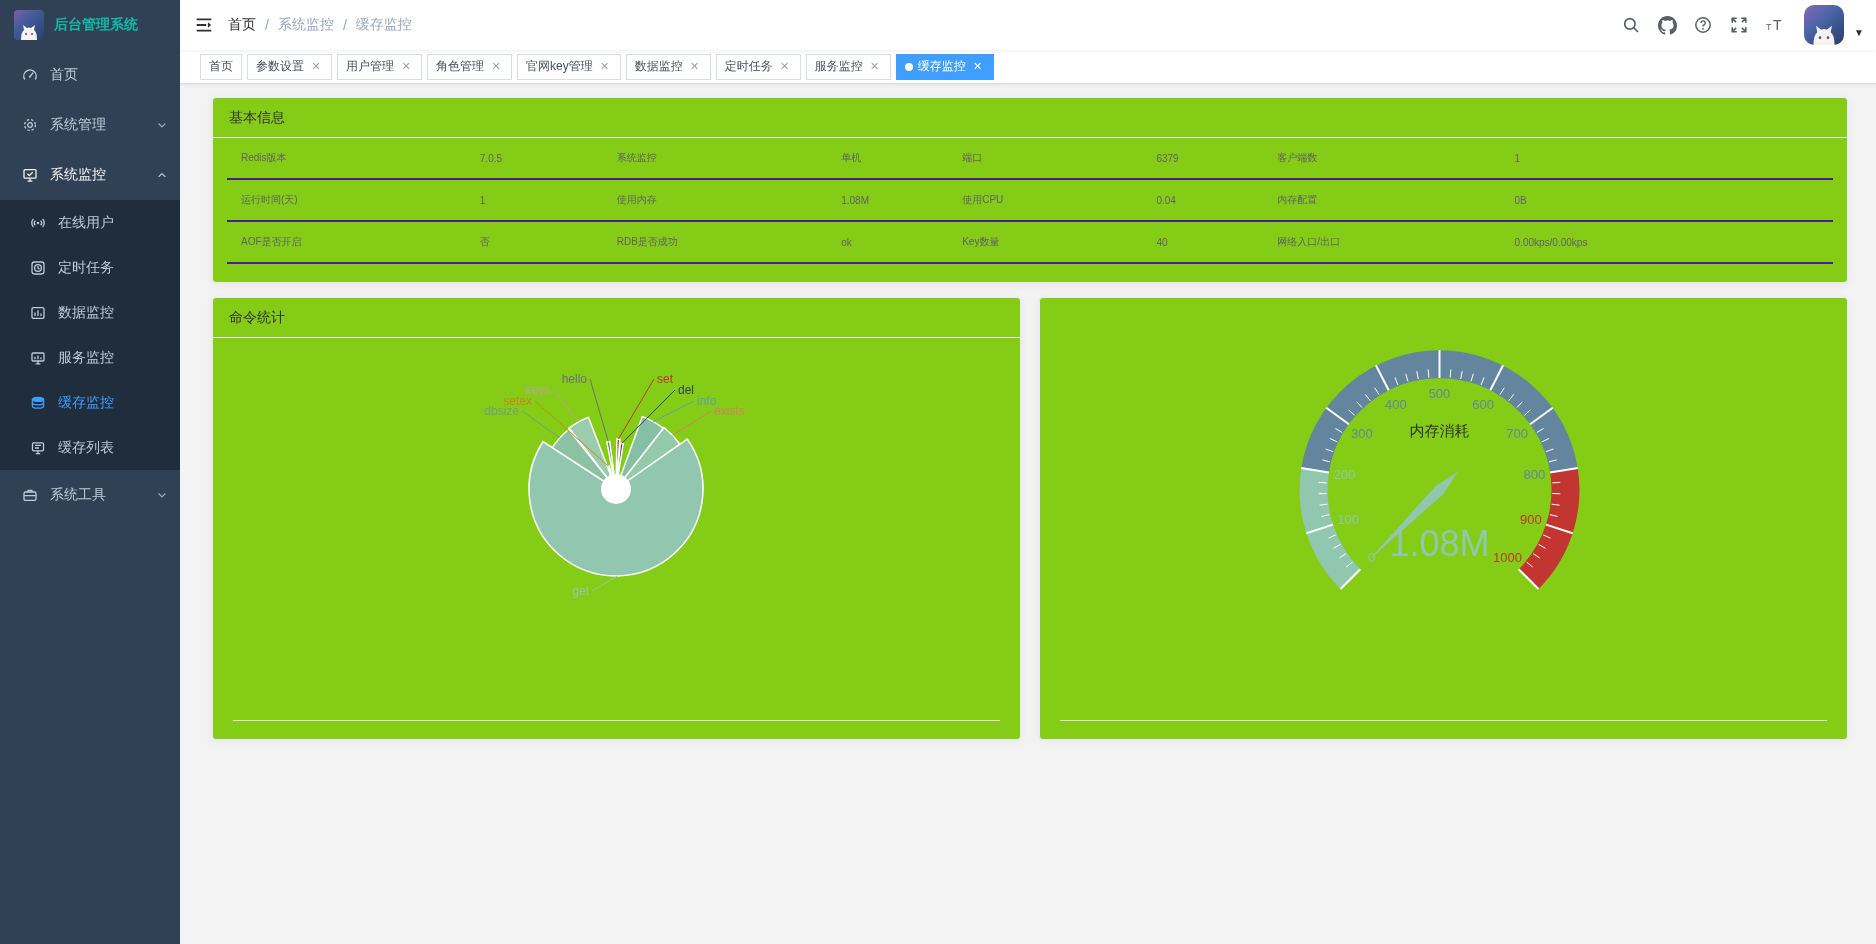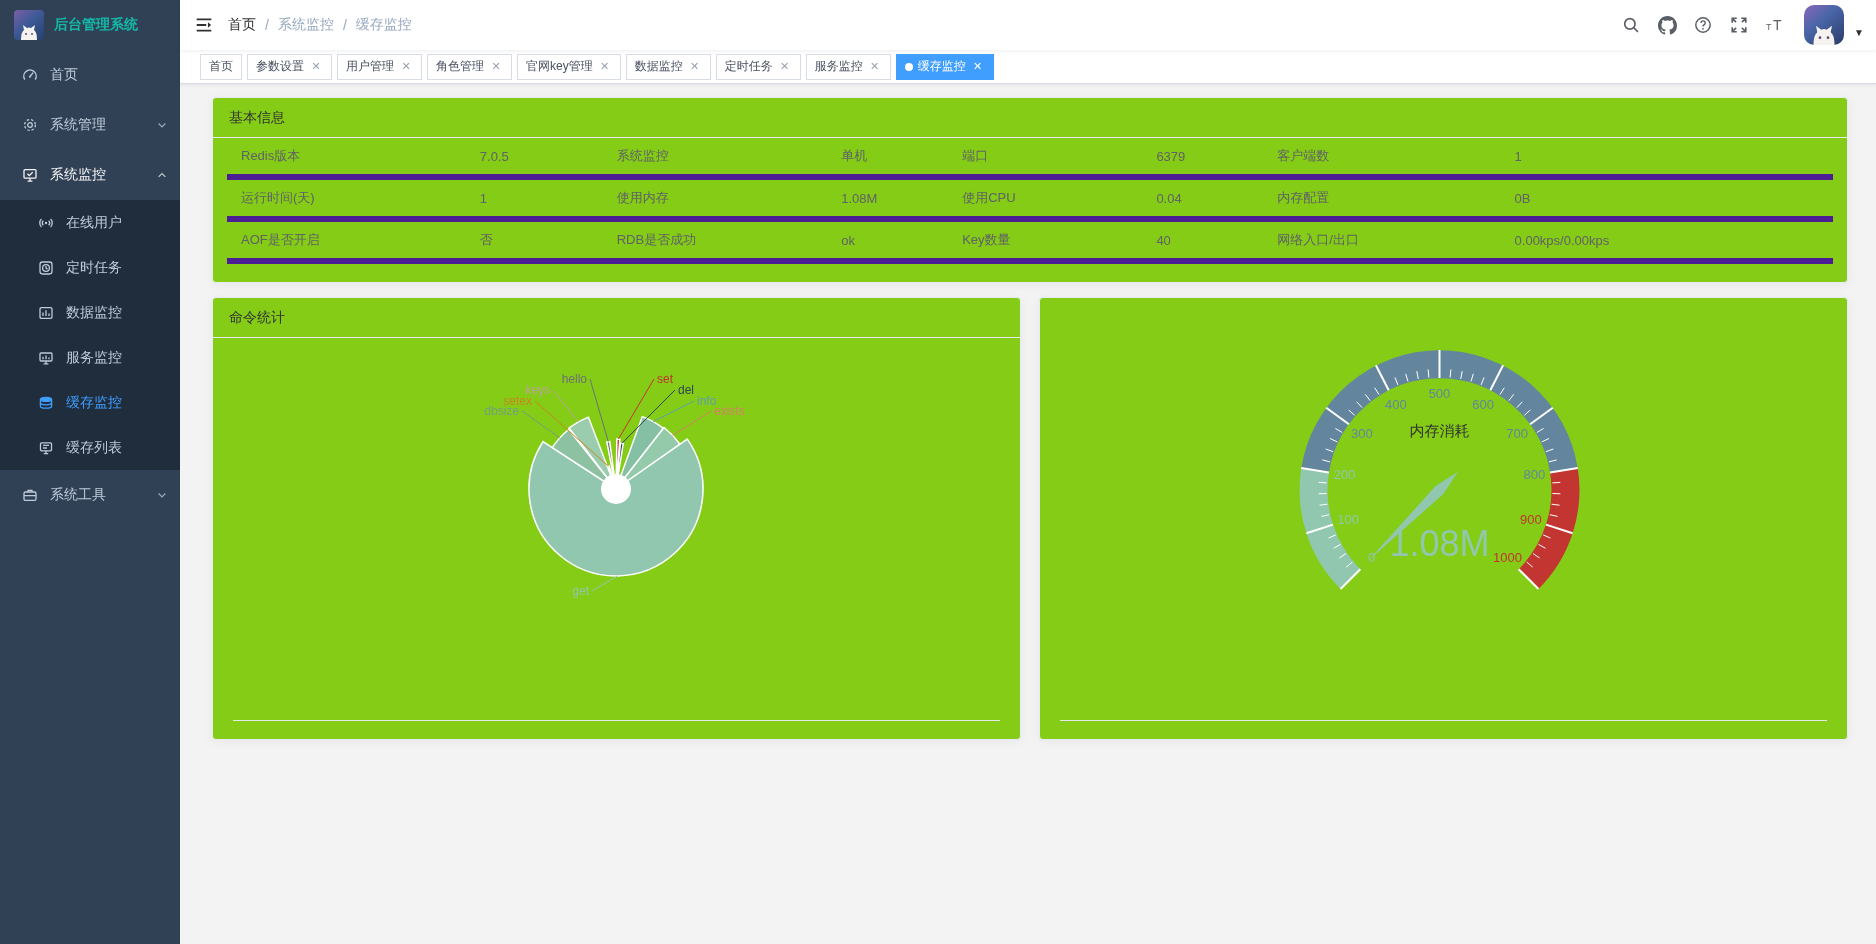--- a/index.html
+++ b/index.html
@@ -10,21 +10,21 @@
   .sidebar{width:180px;flex-shrink:0;background:#304156;overflow:hidden}
   .logo{height:50px;display:flex;align-items:center;gap:10px;padding-left:14px}
   .logo-img{width:30px;height:30px;border-radius:4px;background:linear-gradient(140deg,#7b5ea7 0%,#3d5a96 45%,#27406e 100%);position:relative;overflow:hidden}
   .logo-img svg,.avatar svg{position:absolute;bottom:-2px;left:50%;transform:translateX(-50%)}
   .logo-title{color:#14b8a6;font-weight:bold;font-size:14px;white-space:nowrap}
   .menu-item{height:50px;display:flex;align-items:center;color:#bfcbd9;font-size:14px;padding:0 12px 0 22px;cursor:pointer;white-space:nowrap}
   .menu-item .mi{width:16px;height:16px;margin-right:12px;display:flex;align-items:center;justify-content:center;flex-shrink:0}
   .menu-item .chev{margin-left:auto;opacity:.75;display:flex}
   .menu-item.expanded{color:#f4f4f5}
   .submenu{background:#1f2d3d}
-  .submenu .menu-item{height:45px;padding-left:38px}
+  .submenu .menu-item{height:45px;padding-left:30px}
   .menu-item.active{color:#409eff}
   
   .main{flex:1;display:flex;flex-direction:column;min-width:0}
   .navbar{height:50px;background:#fff;display:flex;align-items:center;box-shadow:0 1px 4px rgba(0,21,41,.08);position:relative;z-index:3;padding-right:12px}
   .hamburger{padding:0 15px;height:100%;display:flex;align-items:center;color:#303133;cursor:pointer}
   .breadcrumb{display:flex;align-items:center;gap:9px;font-size:14px}
   .crumb-home{color:#303133}
   .crumb-sep,.crumb-muted{color:#97a8be}
   .nav-right{margin-left:auto;display:flex;align-items:center;gap:6px;color:#5a5e66}
   .nav-icon{width:30px;height:36px;display:flex;align-items:center;justify-content:center;cursor:pointer}
@@ -36,21 +36,21 @@
   .tag .dot{width:8px;height:8px;border-radius:50%;background:#fff;display:none}
   .tag .tag-close{font-size:11px;color:#9aa2ae;width:14px;height:14px;line-height:13px;text-align:center;border-radius:50%}
   .tag.active{background:#409eff;border-color:#409eff;color:#fff}
   .tag.active .dot{display:inline-block}
   .tag.active .tag-close{color:#fff}
   
   .content{padding:13px 28px 0 32px}
   .card{background:#84cc16;border:1px solid #e6ebf5;border-radius:4px;box-shadow:0 2px 12px 0 rgba(0,0,0,.05)}
   .card-header{height:40px;display:flex;align-items:center;padding:0 16px;border-bottom:1px solid #e6ebf5;color:#303133;font-size:14px}
   .info-table{padding:0 14px 18px 14px}
-  .info-row{display:grid;grid-template-columns:15% 8.6% 14.1% 7.6% 12.2% 7.6% 14.9% auto;align-items:center;height:42px;border-bottom:6px solid #4c1d95;font-size:13px;color:#606266;padding-left:14px}
+  .info-row{display:grid;grid-template-columns:15% 8.6% 14.1% 7.6% 12.2% 7.6% 14.9% auto;align-items:center;height:42px;border-bottom:2px solid #4c1d95;font-size:10px;color:#606266;padding-left:14px}
   .charts{display:flex;gap:18px;margin-top:14px}
   .chart-card{flex:1;height:443px;position:relative}
   .chart-card svg{display:block;width:100%;height:403px}
   .divider{position:absolute;left:20px;right:20px;bottom:18px;height:1px;background:#e7eaec}
   svg text{font-family:"Liberation Sans","DejaVu Sans",sans-serif}
 </style>
 </head>
 <body>
 
 <div class="layout">

